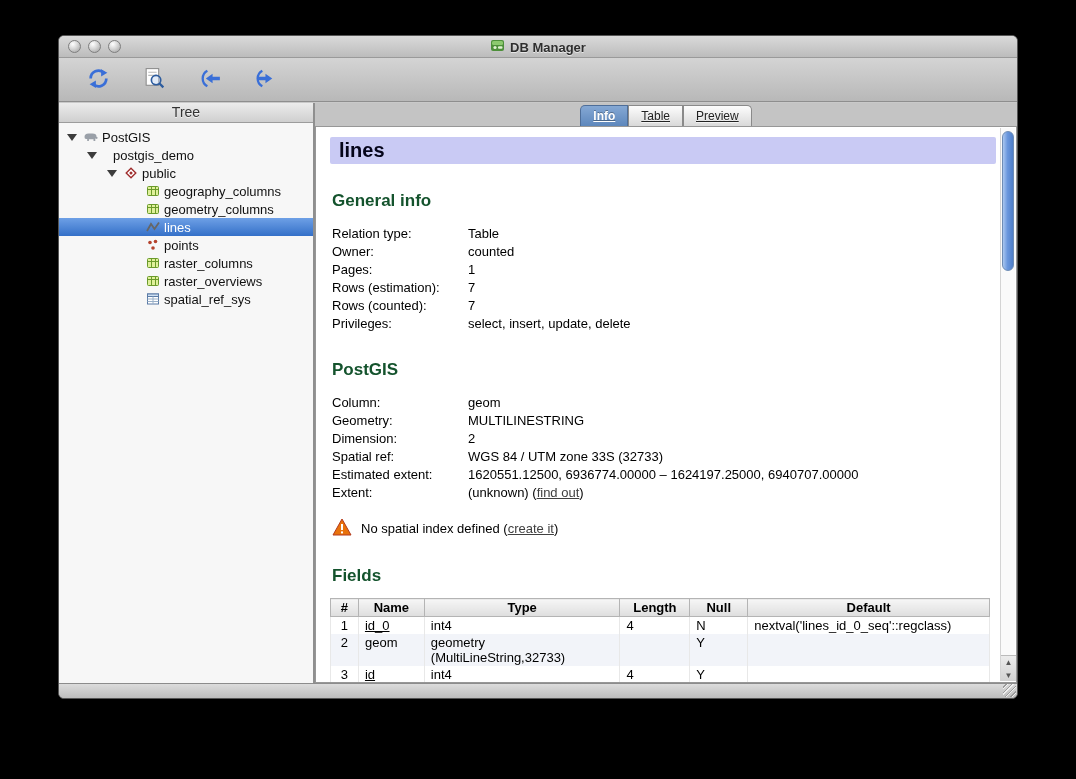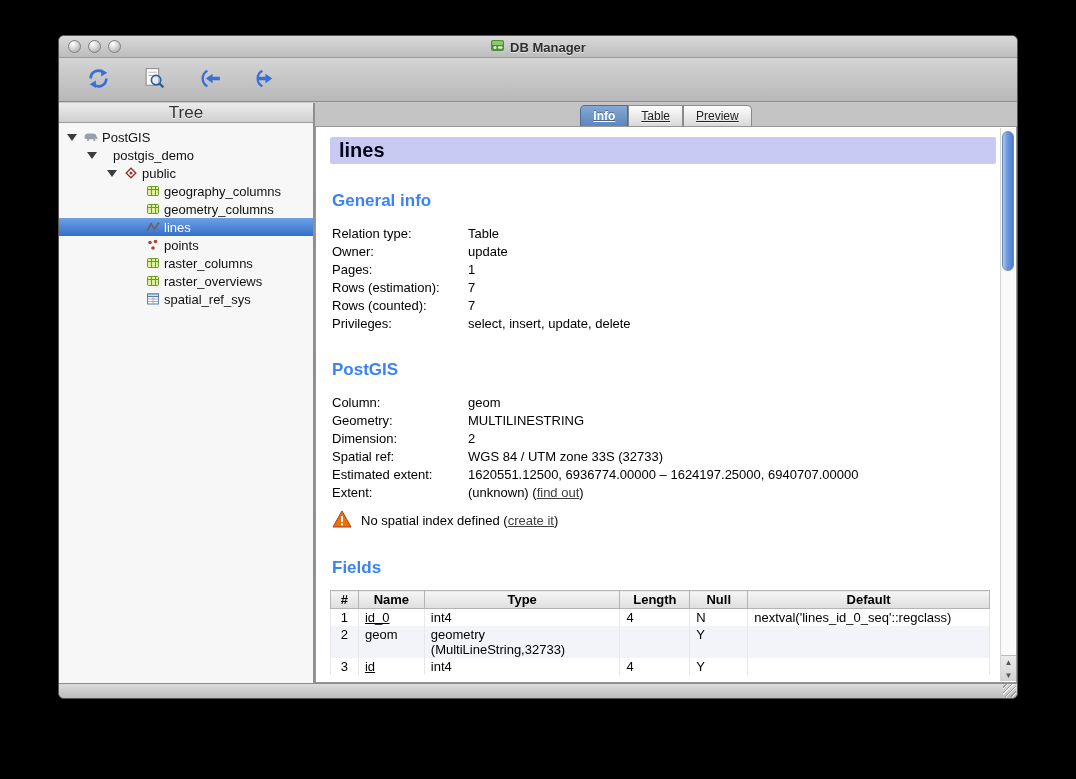--- a/index.html
+++ b/index.html
@@ -24,21 +24,21 @@
   .toolbar { height:44px; background:linear-gradient(#d4d4d4,#b8b8b8);
     border-bottom:1px solid #8e8e8e; display:flex; align-items:center; padding-left:22px; gap:22px; }
   .tool-btn { width:34px; height:32px; display:flex; align-items:center; justify-content:center;
     background:transparent; border:none; cursor:default; }
 
   
   .main { position:absolute; left:0; top:67px; right:0; bottom:15px; display:flex; background:#c4c4c4; }
 
   .sidebar { width:254px; display:flex; flex-direction:column; background:#f5f5f5; }
   .sidebar-header { height:20px; background:linear-gradient(#ececec,#cfcfcf);
-    border-bottom:1px solid #9c9c9c; font-size:17px; color:#333; text-align:center;
+    border-bottom:1px solid #9c9c9c; font-size:14px; color:#333; text-align:center;
     line-height:19px; text-shadow:0 1px 0 rgba(255,255,255,.7); }
   .tree { flex:1; overflow:hidden; padding-top:5px; background:#f7f7f7; }
   .tree-item { position:relative; height:18px; display:flex; align-items:center; font-size:13px; color:#111; }
   .tree-item.selected { background:linear-gradient(#6ea0e6,#3470c8); color:#fff; }
   .twisty { width:0; height:0; border-left:5px solid transparent; border-right:5px solid transparent;
     border-top:7px solid #3c3c3c; position:absolute; top:6px; }
   .ticon { width:15px; height:15px; display:inline-flex; align-items:center; justify-content:center; margin-right:4px; }
   .lv0 .twisty{ left:8px; }  .lv0 .ticon{ margin-left:24px; }
   .lv1 .twisty{ left:28px; } .lv1 .tlabel{ margin-left:54px; }
   .lv2 .twisty{ left:48px; } .lv2 .ticon{ margin-left:64px; }
@@ -54,28 +54,28 @@
   .tab:first-child { border-radius:5px 0 0 0; }
   .tab:last-child { border-radius:0 5px 0 0; }
   .tab.active { background:linear-gradient(#85a8d4,#5d87bc); color:#fff; font-weight:bold;
     text-shadow:0 -1px 0 rgba(0,0,0,.3); border-color:#4e6e99; }
 
   .panel { position:relative; flex:1; background:#fff; border:1px solid #979797; overflow:hidden; }
   .panel-inner { position:absolute; left:0; top:0; right:16px; bottom:0; overflow:hidden; padding:10px 4px 0 14px; }
 
   .obj-title { background:#c9caf4; border-radius:2px; padding:2px 9px; font-size:20px;
     font-weight:bold; color:#05051a; }
-  h2.section { font-size:17px; font-weight:bold; color:#3b82f6; margin-top:27px; margin-left:2px; }
+  h2.section { font-size:17px; font-weight:bold; color:#14532d; margin-top:27px; margin-left:2px; }
   .kv-block { margin-top:14px; }
   .kv { display:flex; font-size:13px; line-height:18px; color:#000; margin-left:2px; }
   .kv .k { width:136px; flex:none; }
   .kv .v { flex:1; }
   a.ilink { color:#404040; text-decoration:underline; cursor:pointer; }
 
-  .warning-row { display:flex; align-items:center; gap:9px; margin-top:8px; margin-left:2px;
+  .warning-row { display:flex; align-items:center; gap:9px; margin-top:16px; margin-left:2px;
     font-size:13px; color:#000; }
 
   .fields-table { margin-top:12px; border-collapse:collapse; width:660px; font-size:13px; color:#000; }
   .fields-table th { background:linear-gradient(#f6f6f6,#dedede); border:1px solid #b4b4b4;
     font-weight:bold; padding:1px 6px; text-align:center; }
   .fields-table td { padding:1px 6px; vertical-align:top; border-left:1px solid #e8e8e8; border-right:1px solid #e8e8e8; }
   .fields-table tr.r-even td { background:#f2f4f9; }
   .fields-table tr.r-odd td { background:#ffffff; }
   .col-num{width:28px; text-align:center;} .col-name{width:66px;} .col-type{width:196px;}
   .col-len{width:70px;} .col-null{width:58px;} .col-def{width:242px;}
@@ -293,21 +293,21 @@
             <h1 class="obj-title">lines</h1>
 
             <h2 class="section">General info</h2>
             <div class="kv-block">
               <div class="kv">
                 <span class="k">Relation type:</span>
                 <span class="v">Table</span>
               </div>
               <div class="kv">
                 <span class="k">Owner:</span>
-                <span class="v">update</span>
+                <span class="v">counted</span>
               </div>
               <div class="kv">
                 <span class="k">Pages:</span>
                 <span class="v">1</span>
               </div>
               <div class="kv">
                 <span class="k">Rows (estimation):</span>
                 <span class="v">7</span>
               </div>
               <div class="kv">

